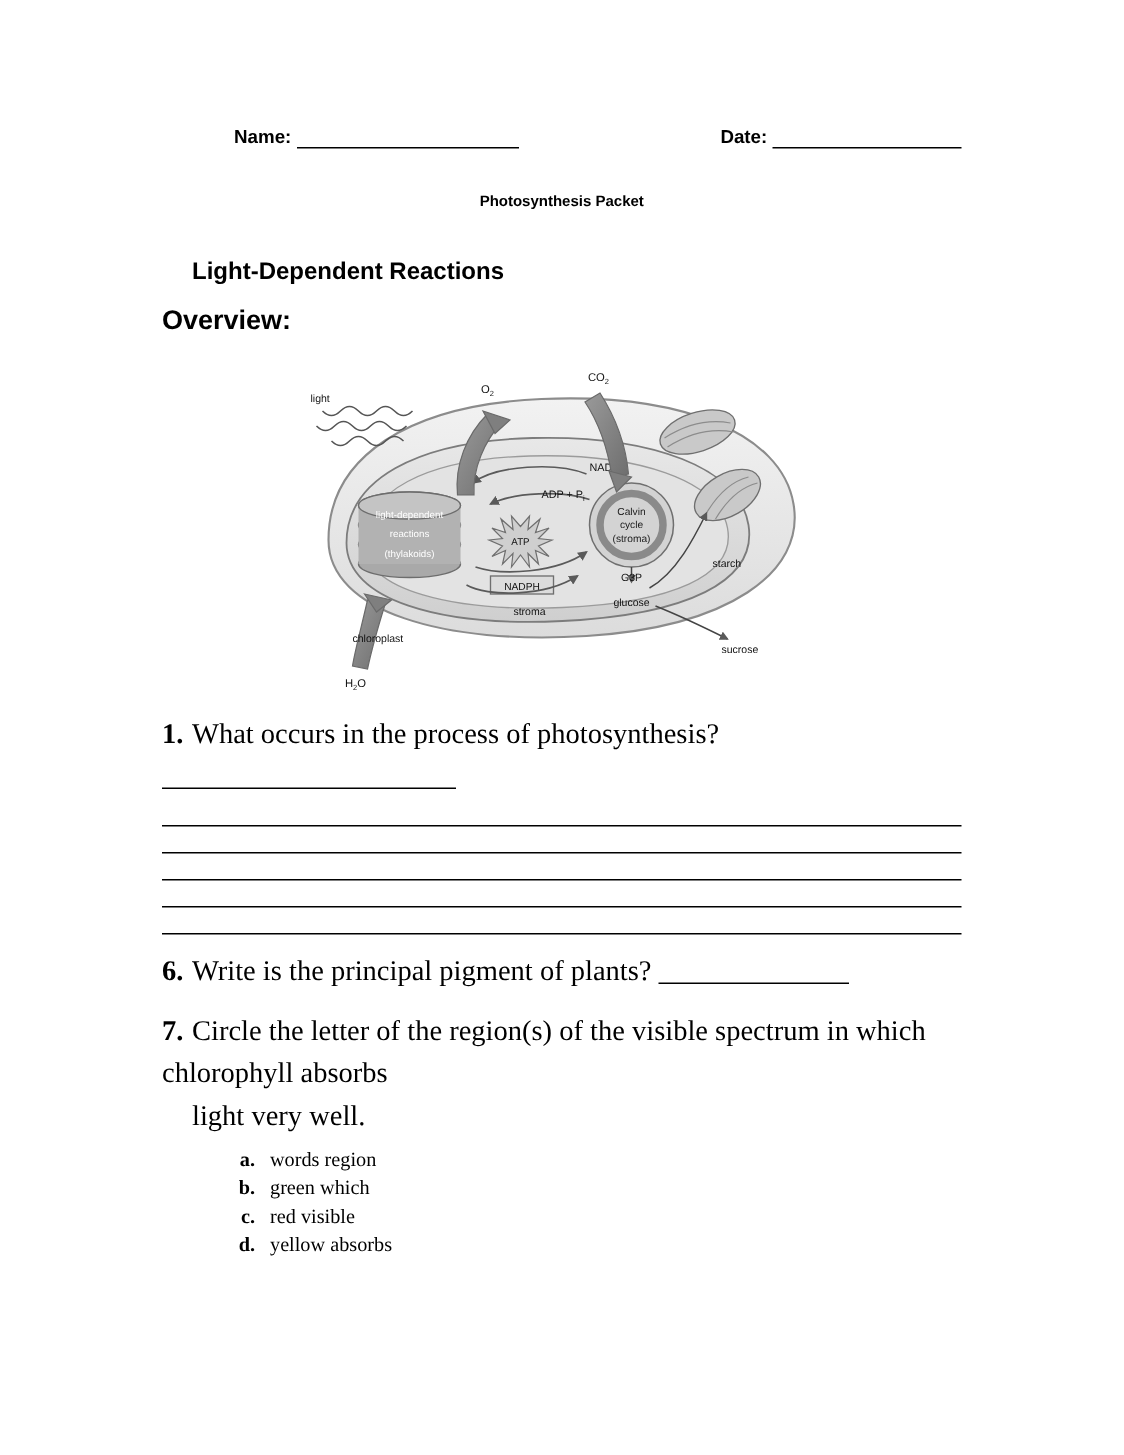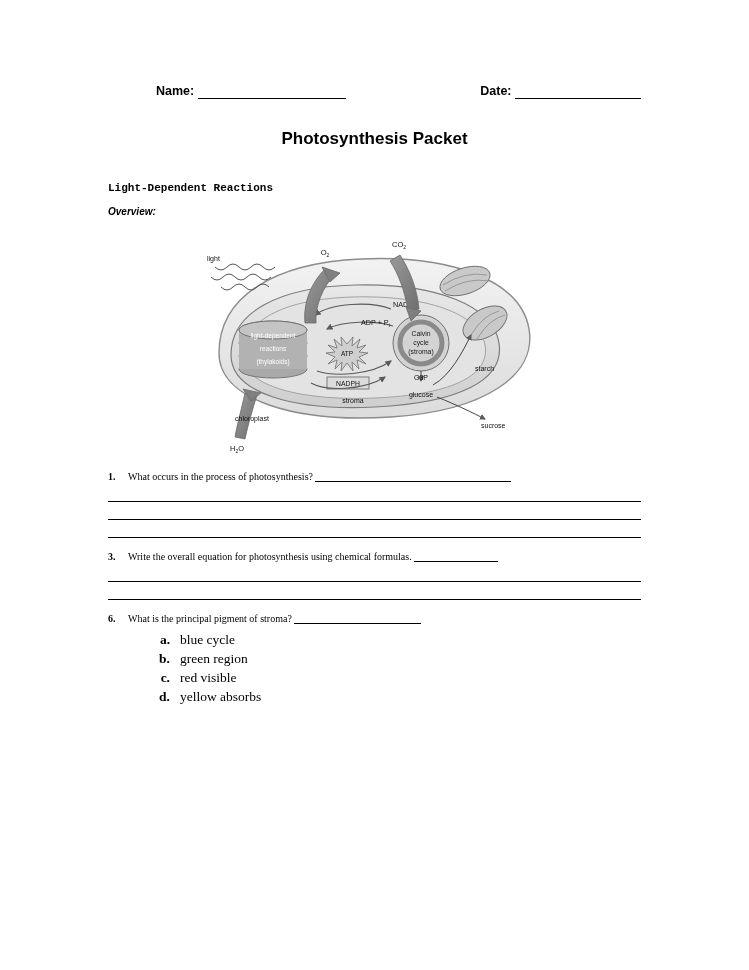--- a/index.html
+++ b/index.html
@@ -48,56 +48,56 @@
     vertical-align: baseline;
   }
   .name-blank { width: 148px; }
   .date-blank { width: 126px; }
 
   
   .doc-title {
     text-align: center;
     font-family: "Liberation Sans", sans-serif;
     font-weight: bold;
-    font-size: 17px;
+    font-size: 10px;
     margin-top: 30px;
   }
   .section-title {
-    font-family: Liberation Mono, monospace;
-    font-weight: bold;
-    font-size: 11px;
+    font-family: Liberation Sans, sans-serif;
+    font-weight: bold;
+    font-size: 16px;
     margin-top: 33px;
+    margin-left: 20px;
   }
   .sub-title {
     font-family: "Liberation Sans", sans-serif;
     font-weight: bold;
-    font-size: 10px;
+    font-size: 18px;
     margin-top: 12px;
-    font-style: italic;
   }
 
   
   .figure-wrap {
     margin-top: 8px;
     display: flex;
     justify-content: center;
   }
   .figure {
     position: relative;
     width: 380px;
     height: 230px;
   }
   .figure svg { display: block; }
 
   
   .q-list {
     margin-top: 14px;
   }
   .q {
-    font-size: 10px;
+    font-size: 19px;
     line-height: 1.5;
     margin-top: 11px;
     position: relative;
   }
   .q .num {
     font-weight: bold;
     display: inline-block;
     width: 20px;
   }
   .q-text { }
@@ -275,42 +275,42 @@
 
       <div class="q">
         <span class="num">1.</span><span class="q-text">What occurs in the process of photosynthesis?</span>
         <span class="inline-blank" style="width:196px"></span>
       </div>
       <div class="rule"></div>
       <div class="rule"></div>
 
       <div class="rule"></div>
 
+      <div class="rule"></div>
+
+      <div class="rule"></div>
+
       <div class="q">
-        <span class="num">3.</span><span class="q-text">Write the overall equation for photosynthesis using chemical formulas.</span>
-        <span class="inline-blank" style="width:84px"></span>
-      </div>
-      <div class="rule"></div>
-
-      <div class="rule"></div>
+        <span class="num">6.</span><span class="q-text">Write is the principal pigment of plants?</span>
+        <span class="inline-blank" style="width:127px"></span>
+      </div>
 
       <div class="q">
-        <span class="num">6.</span><span class="q-text">What is the principal pigment of stroma?</span>
-        <span class="inline-blank" style="width:127px"></span>
-      </div>
-
+        <span class="num">7.</span><span class="q-text">Circle the letter of the region(s) of the visible spectrum in which chlorophyll absorbs</span>
+        <span class="q-indent">light very well.</span>
+      </div>
 
       <div class="choices">
         <div class="choice">
           <span class="letter">a.</span>
-          <span>blue cycle</span>
+          <span>words region</span>
         </div>
         <div class="choice">
           <span class="letter">b.</span>
-          <span>green region</span>
+          <span>green which</span>
         </div>
         <div class="choice">
           <span class="letter">c.</span>
           <span>red visible</span>
         </div>
         <div class="choice">
           <span class="letter">d.</span>
           <span>yellow absorbs</span>
         </div>
       </div>

